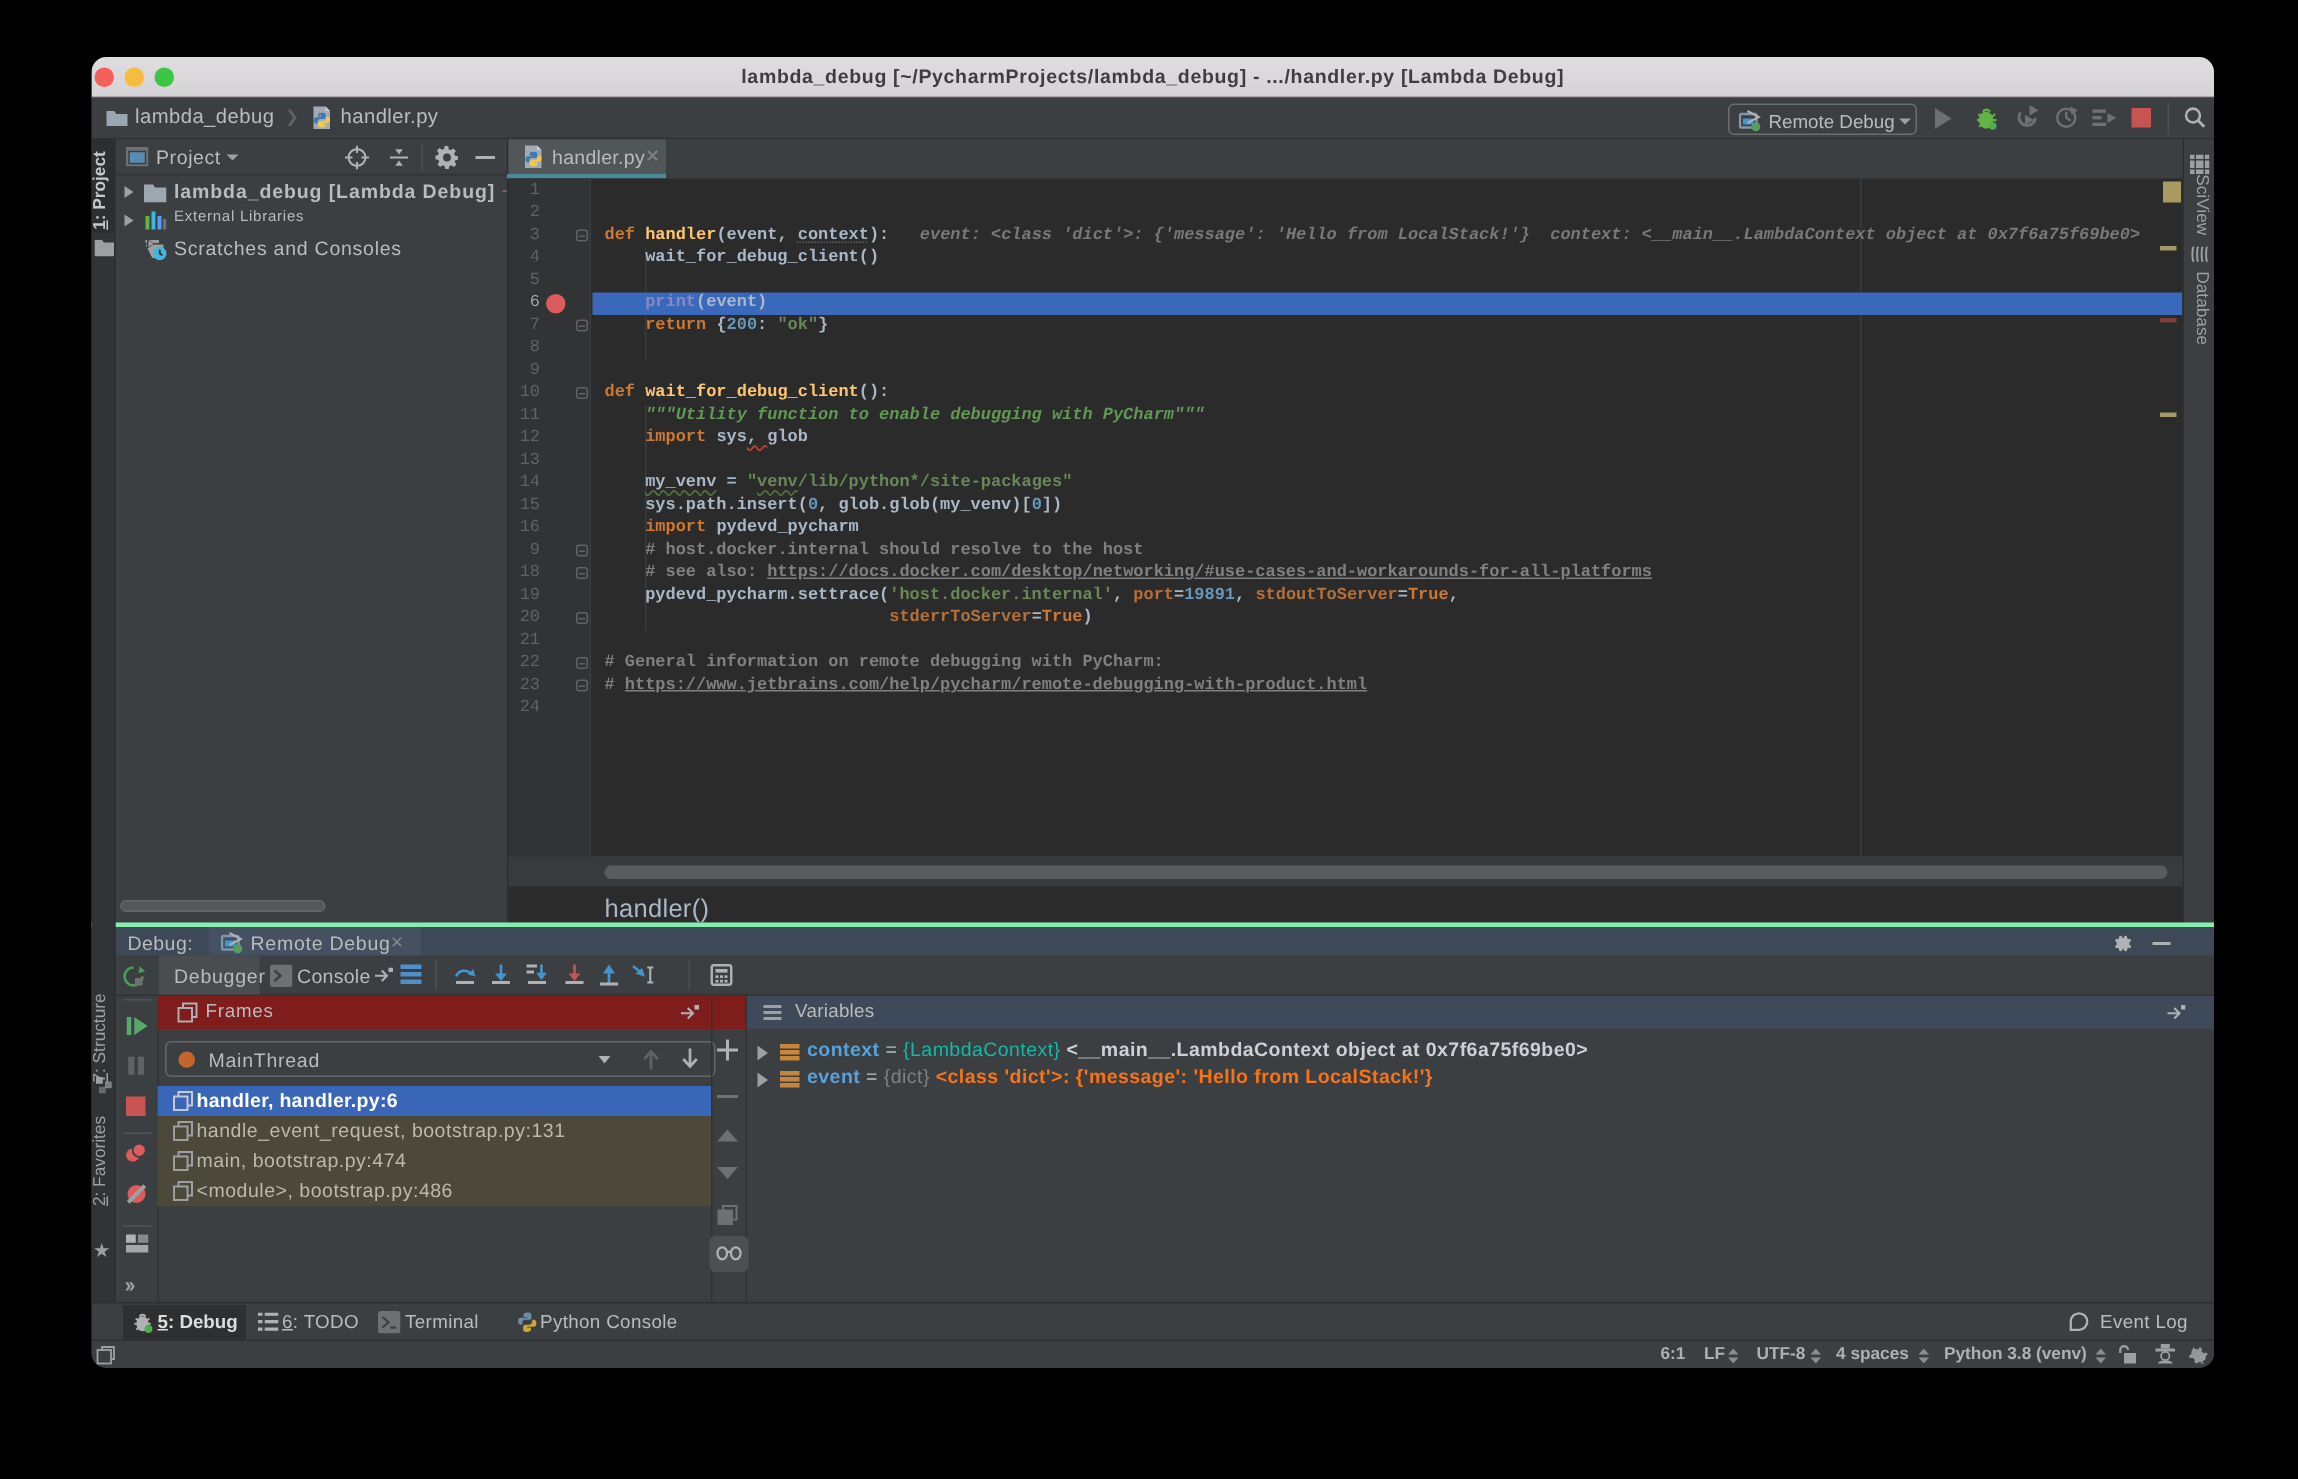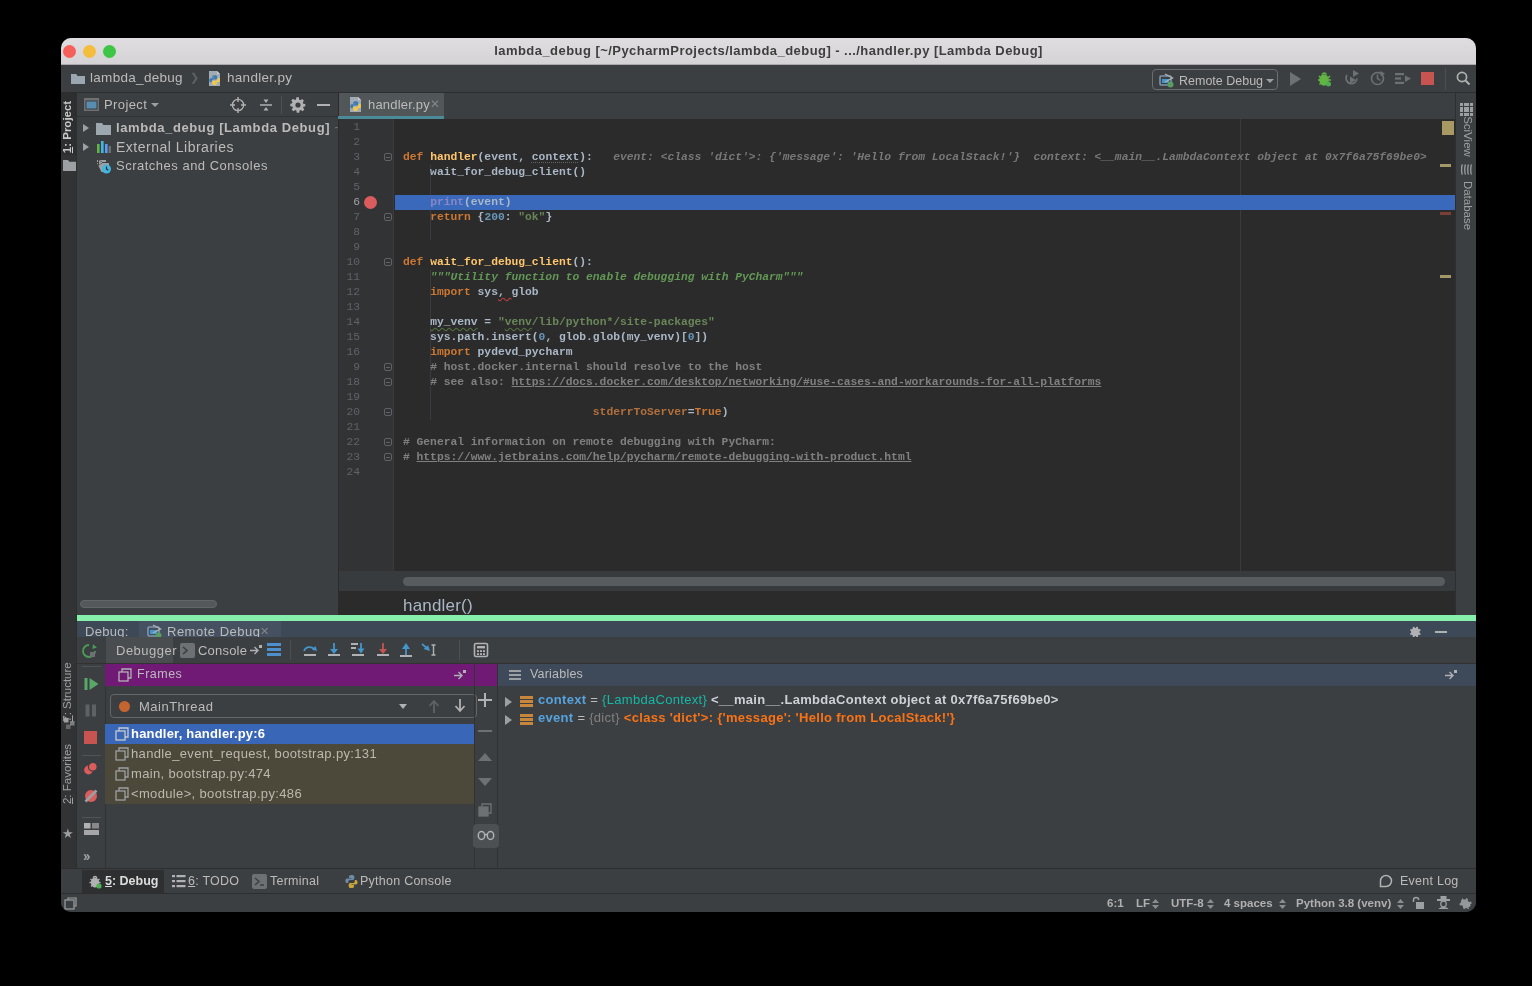--- a/index.html
+++ b/index.html
@@ -18,21 +18,21 @@
 #project{position:absolute;left:16px;top:55px;width:262px;height:522px;background:#3C3F41;border-right:1px solid #2B2B2B}
 #editorcol{position:absolute;left:278px;top:55px;width:1116px;height:522px;background:#3C3F41}
 #rstripe{position:absolute;left:1394px;top:55px;width:21px;height:522px;background:#3C3F41;border-left:1px solid #2C2E2F}
 #tabbar{position:absolute;left:0;top:0;width:100%;height:23px;background:#3C3F41}
 #tabul{position:absolute;left:-1px;top:23px;width:106px;height:3px;background:#4A8A99}
 #edbody{position:absolute;left:0;top:26px;width:1116px;height:452px;background:#2B2B2B;overflow:hidden}
 #gutter{position:absolute;left:0;top:0;width:55px;height:452px;background:#313335;border-right:1px solid #3A3C3E}
 #scrollstrip{position:absolute;left:0;top:478px;width:1116px;height:20px;background:#383B3D}
 #crumbs{position:absolute;left:0;top:498px;width:1116px;height:24px;background:#2B2B2B;border-top:1px solid #2B2B2B}
 
-#dbghead{position:absolute;left:0;top:577px;width:100%;height:22px;background:#3D4956;border-top:6px solid #86efac}
+#dbghead{position:absolute;left:0;top:577px;width:100%;height:22px;background:#3D4956;border-top:3px solid #86efac}
 #dbgtoolbar{position:absolute;left:0;top:599px;width:100%;height:27px;background:#3C3F41;border-bottom:1px solid #323232}
 #dbgcontent{position:absolute;left:0;top:626px;width:100%;height:204px;background:#3C3F41}
 
 #toolbtns{position:absolute;left:0;top:830px;width:100%;height:25px;background:#3C3F41;border-top:1px solid #2C2E2F}
 #statusbar{position:absolute;left:0;top:855px;width:100%;height:19px;background:#3C3F41;border-top:1px solid #2C2E2F}
 
 .cl{position:absolute;left:0;height:15px;line-height:15px;font-family:"Liberation Mono",monospace;font-size:11.3px;font-weight:bold;white-space:pre;color:#A9B7C6}
 .ln{position:absolute;left:0;width:21px;text-align:right;height:15px;line-height:15px;font-family:"Liberation Mono",monospace;font-size:11.3px;color:#606366}
 .kw{color:#CC7832}.fn{color:#FFC66D}.num{color:#6897BB}.str{color:#6A8759}.cmt{color:#808080}
 .doc{color:#629755;font-style:italic}.bi{color:#8888C6}.na{color:#B3703C}
@@ -145,21 +145,21 @@
  <span class="abs" style="left:39px;top:27px;font-size:13px;font-weight:bold;letter-spacing:0.6px;color:#BBBBBB;width:222px;white-space:nowrap;overflow:hidden">lambda_debug [Lambda Debug] <span style="font-weight:normal;color:#787878">~/Py</span></span>
  <div class="abs" style="left:6px;top:50px;width:0;height:0;border-top:4px solid transparent;border-bottom:4px solid transparent;border-left:6px solid #9DA0A2"></div>
  <svg class="abs" style="left:19px;top:47px" width="15" height="14" viewBox="0 0 15 14">
         <g>
           <rect x="1" y="4" width="2.6" height="9" fill="#62B543"></rect>
           <rect x="5" y="1" width="2.6" height="12" fill="#40B6E0"></rect>
           <rect x="9" y="4" width="2.6" height="9" fill="#589DF6"></rect>
           <rect x="12.6" y="6" width="2.4" height="7" fill="#6E7173"></rect>
         </g>
       </svg>
- <span class="abs" style="left:39px;top:46px;font-size:14px;letter-spacing:0.5px;color:#BBBBBB">External Libraries</span>
+ <span class="abs" style="left:39px;top:46px;font-size:10px;letter-spacing:0.5px;color:#BBBBBB">External Libraries</span>
  <svg class="abs" style="left:19px;top:66px" width="16" height="15" viewBox="0 0 16 15">
         <path fill="#9DA0A2" d="M1 1h9v2H1zM1 4h12v9H5.5z"></path>
         <path fill="#3C3F41" d="M2 0l5 3.5L2 7z"></path>
         <path fill="#9DA0A2" d="M3 1.2l3.4 2.3L3 5.8z"></path>
         <circle cx="10.5" cy="10" r="4.5" fill="#40B6E0"></circle>
         <path d="M10.5 7.5V10l1.8 1.2" stroke="#2B2B2B" stroke-width="1.2" fill="none"></path>
       </svg>
  <span class="abs" style="left:39px;top:65px;font-size:13px;letter-spacing:0.5px;color:#BBBBBB">Scratches and Consoles</span>
  <div class="abs" style="left:3px;top:507px;width:137px;height:8px;background:#55585A;border:1px solid #636668;border-radius:5px"></div>
 </div>
@@ -222,20 +222,21 @@
   <div class="cl" style="left:64px;top:76px">    <span class="bi">print</span>(event)</div>
   <div class="cl" style="left:64px;top:91px">    <span class="kw">return </span>{<span class="num">200</span>: <span class="str">"ok"</span>}</div>
   <div class="cl" style="left:64px;top:136px"><span class="kw">def </span><span class="fn">wait_for_debug_client</span>():</div>
   <div class="cl" style="left:64px;top:151px">    <span class="doc">"""Utility function to enable debugging with PyCharm"""</span></div>
   <div class="cl" style="left:64px;top:166px">    <span class="kw">import </span>sys<span class="sq-r">, </span>glob</div>
   <div class="cl" style="left:64px;top:196px">    <span class="sq-g">my_venv</span> = <span class="str">"<span class="sq-g">venv</span>/lib/python*/site-packages"</span></div>
   <div class="cl" style="left:64px;top:211px">    sys.path.insert(<span class="num">0</span>, glob.glob(my_venv)[<span class="num">0</span>])</div>
   <div class="cl" style="left:64px;top:226px">    <span class="kw">import </span>pydevd_pycharm</div>
   <div class="cl" style="left:64px;top:241px">    <span class="cmt"># host.docker.internal should resolve to the host</span></div>
   <div class="cl" style="left:64px;top:256px">    <span class="cmt"># see also: <span class="lnk">https://docs.docker.com/desktop/networking/#use-cases-and-workarounds-for-all-platforms</span></span></div>
+  <div class="cl" style="left:64px;top:271px">    pydevd_pycharm.settrace(<span class="str">'host.docker.internal'</span>, <span class="na">port</span>=<span class="num">19891</span>, <span class="na">stdoutToServer</span>=<span class="kw">True</span>,</div>
   <div class="cl" style="left:64px;top:286px">                            <span class="na">stderrToServer</span>=<span class="kw">True</span>)</div>
   <div class="cl" style="left:64px;top:316px"><span class="cmt"># General information on remote debugging with PyCharm:</span></div>
   <div class="cl" style="left:64px;top:331px"><span class="cmt"># <span class="lnk">https://www.jetbrains.com/help/pycharm/remote-debugging-with-product.html</span></span></div>
   <div class="abs" style="left:1103px;top:2px;width:12px;height:14px;background:#A99A64"></div>
   <div class="abs" style="left:1101px;top:45px;width:11px;height:3px;background:#A49866"></div>
   <div class="abs" style="left:1101px;top:93px;width:11px;height:3px;background:#7A4038"></div>
   <div class="abs" style="left:1101px;top:156px;width:11px;height:3px;background:#A49866"></div>
  </div>
  <div id="scrollstrip">
         <div style="position:absolute;left:64px;top:6px;width:1042px;height:9px;background:#595C5E;border-radius:5px"></div>
@@ -374,21 +375,21 @@
         <path d="M2.5 13.5L13.5 2.5" stroke="#9DA0A2" stroke-width="2.6"></path>
       </svg>
  <svg class="abs" style="left:23px;top:158px" width="15" height="14" viewBox="0 0 15 14">
         <g fill="#AFB1B3">
           <rect x="0" y="1" width="6.5" height="5.5"></rect>
           <rect x="8" y="1" width="7" height="5.5" opacity=".65"></rect>
           <rect x="0" y="8" width="15" height="5" opacity=".9"></rect>
         </g>
       </svg>
  <span class="abs" style="left:22px;top:184px;font-size:14px;font-weight:bold;color:#9DA0A2;letter-spacing:-2px">››</span>
- <div class="abs" style="left:44px;top:0;width:433px;height:22px;background:#701a75">
+ <div class="abs" style="left:44px;top:0;width:433px;height:22px;background:#7f1d1d">
   <svg class="abs" style="left:13px;top:4px" width="14" height="14" viewBox="0 0 14 14">
           <g fill="none" stroke="#AFB1B3" stroke-width="1.3">
             <rect x="1" y="4" width="9" height="9"></rect>
             <path d="M4 4V1h9v9h-3"></path>
           </g>
         </svg>
   <span class="abs" style="left:32px;top:3px;font-size:12.5px;letter-spacing:0.5px;color:#BBBBBB">Frames</span>
   <svg class="abs" style="left:348px;top:6px" width="13" height="11" viewBox="0 0 13 11">
           <path d="M1 5.5h7M5.5 2L9 5.5 5.5 9" fill="none" stroke="#AFB1B3" stroke-width="1.4"></path>
           <rect x="10" y="0" width="3" height="3" fill="#AFB1B3"></rect>

